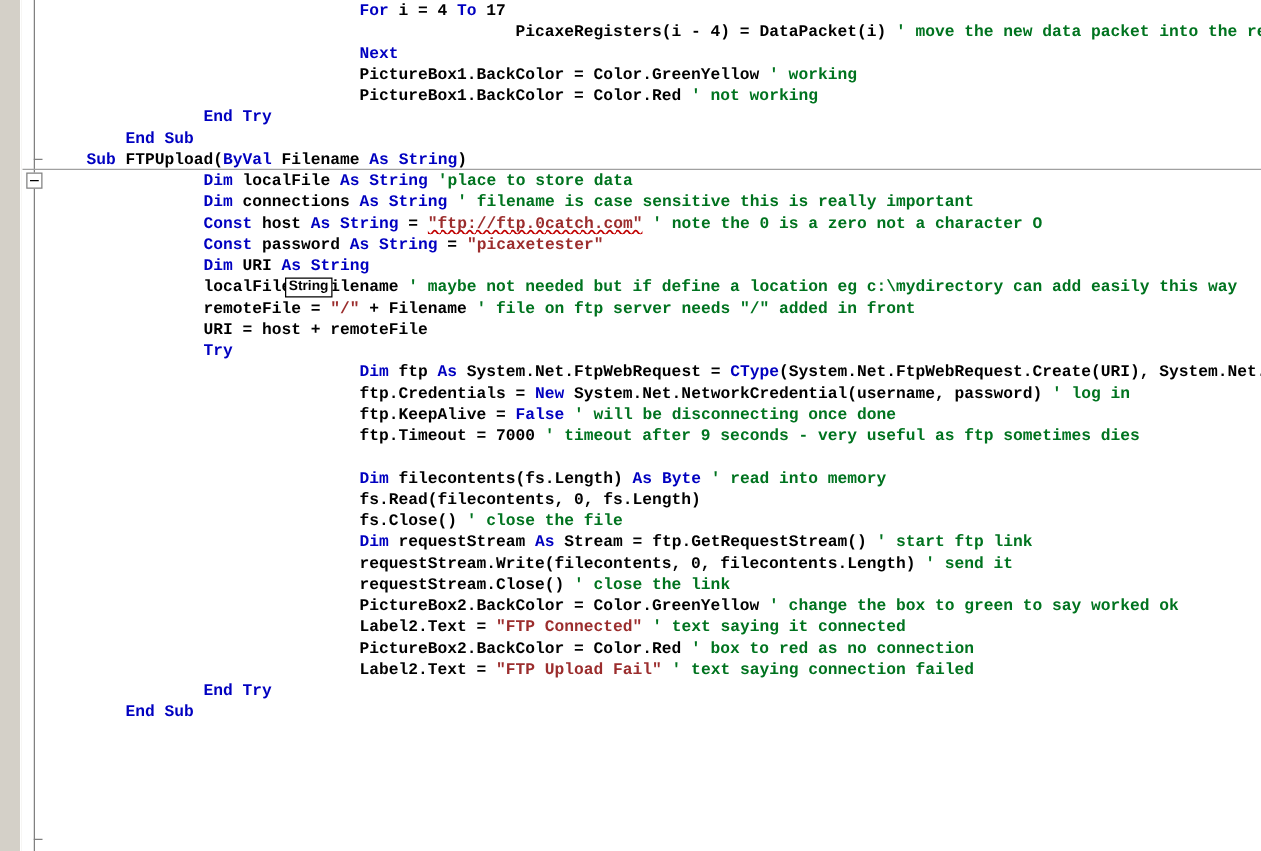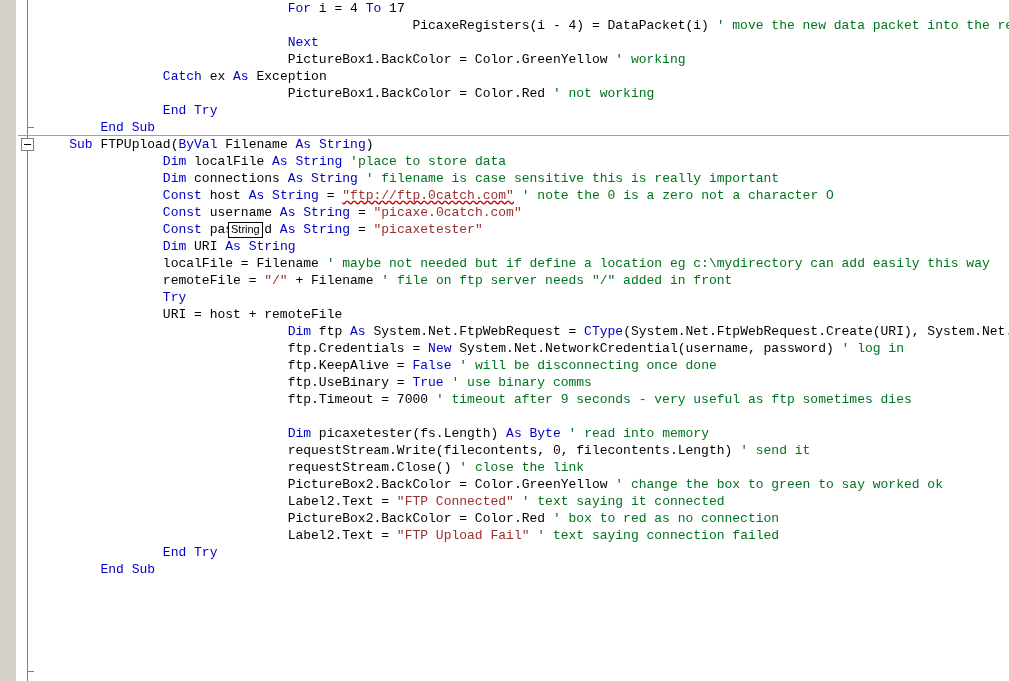--- a/index.html
+++ b/index.html
@@ -13,20 +13,21 @@
     height: 681px;
     overflow: hidden;
     font-family: "Liberation Mono", "DejaVu Sans Mono", monospace;
   }
 
   #editor-root {
     position: relative;
     width: 1009px;
     height: 681px;
     background: #ffffff;
+    font-weight: bold;
   }
 
   
   .indicator-margin {
     position: absolute;
     left: 0;
     top: 0;
     width: 17px;
     height: 681px;
     background: #d4d0c8;
@@ -147,42 +148,42 @@
   <div class="outline-tick" style="top: 127px;"></div>
       <div class="outline-tick" style="top: 671px;"></div>
       <div class="outline-box" style="top: 138px;"></div>
     </div>
 
   <div class="code-surface" id="code-surface">
       <div class="code-line"><span>                                </span><span class="kw">For</span><span class="plain"> i = </span><span class="plain">4</span><span class="plain"> </span><span class="kw">To</span><span class="plain"> 17</span></div>
       <div class="code-line"><span>                                                </span><span class="plain">PicaxeRegisters(i - 4) = DataPacket(i) </span><span class="cmt">' move the new data packet into the register array</span></div>
       <div class="code-line"><span>                                </span><span class="kw">Next</span></div>
       <div class="code-line"><span>                                </span><span class="plain">PictureBox1.BackColor = Color.GreenYellow </span><span class="cmt">' working</span></div>
-      <div class="code-line"><span>                </span><span class="kw">Catch</span><span class="plain"> ex </span><span class="kw">As</span><span class="plain"> Exception</span></div>
       <div class="code-line"><span>                                </span><span class="plain">PictureBox1.BackColor = Color.Red </span><span class="cmt">' not working</span></div>
       <div class="code-line"><span>                </span><span class="kw">End Try</span></div>
       <div class="code-line"><span>        </span><span class="kw">End Sub</span></div>
       <div class="code-line"><span>    </span><span class="kw">Sub</span><span class="plain"> FTPUpload(</span><span class="kw">ByVal</span><span class="plain"> Filename </span><span class="kw">As</span><span class="plain"> </span><span class="kw">String</span><span class="plain">)</span></div>
       <div class="code-line"><span>                </span><span class="kw">Dim</span><span class="plain"> localFile </span><span class="kw">As</span><span class="plain"> </span><span class="kw">String</span><span class="plain"> </span><span class="cmt">'place to store data</span></div>
       <div class="code-line"><span>                </span><span class="kw">Dim</span><span class="plain"> connections </span><span class="kw">As</span><span class="plain"> </span><span class="kw">String</span><span class="plain"> </span><span class="cmt">' filename is case sensitive this is really important</span></div>
       <div class="code-line"><span>                </span><span class="kw">Const</span><span class="plain"> host </span><span class="kw">As</span><span class="plain"> </span><span class="kw">String</span><span class="plain"> = </span><span class="str squiggle">"ftp://ftp.0catch.com"</span><span class="plain"> </span><span class="cmt">' note the 0 is a zero not a character O</span></div>
-      <div class="code-line"><span>                </span><span class="kw">Const</span><span class="plain"> username </span><span class="kw">As</span><span class="plain"> </span><span class="kw">String</span><span class="plain"> = </span><span class="str">"picaxe.0catch.com"</span></div>
       <div class="code-line"><span>                </span><span class="kw">Const</span><span class="plain"> password </span><span class="kw">As</span><span class="plain"> </span><span class="kw">String</span><span class="plain"> = </span><span class="str">"picaxetester"</span></div>
       <div class="code-line"><span>                </span><span class="kw">Dim</span><span class="plain"> URI </span><span class="kw">As</span><span class="plain"> </span><span class="kw">String</span></div>
       <div class="code-line"><span>                </span><span class="plain">localFile = Filename </span><span class="cmt">' maybe not needed but if define a location eg c:\mydirectory can add easily this way</span></div>
       <div class="code-line"><span>                </span><span class="plain">remoteFile = </span><span class="str">"/"</span><span class="plain"> + Filename </span><span class="cmt">' file on ftp server needs "/" added in front</span></div>
+      <div class="code-line"><span>                </span><span class="plain">URI = host + remoteFile</span></div>
       <div class="code-line"><span>                </span><span class="kw">Try</span></div>
-      <div class="code-line"><span>                </span><span class="plain">URI = host + remoteFile</span></div>
       <div class="code-line"><span>                                </span><span class="kw">Dim</span><span class="plain"> ftp </span><span class="kw">As</span><span class="plain"> System.Net.FtpWebRequest = </span><span class="kw">CType</span><span class="plain">(System.Net.FtpWebRequest.Create(URI), System.Net.FtpWebRequest)</span></div>
       <div class="code-line"><span>                                </span><span class="plain">ftp.Credentials = </span><span class="kw">New</span><span class="plain"> System.Net.NetworkCredential(username, password) </span><span class="cmt">' log in</span></div>
       <div class="code-line"><span>                                </span><span class="plain">ftp.KeepAlive = </span><span class="kw">False</span><span class="plain"> </span><span class="cmt">' will be disconnecting once done</span></div>
-      <div class="code-line"><span>                                </span><span class="plain">ftp.UseBinary = </span><span class="kw">True</span><span class="plain"> </span><span class="cmt">' use binary comms</span></div>
       <div class="code-line"><span>                                </span><span class="plain">ftp.Timeout = 7000 </span><span class="cmt">' timeout after 9 seconds - very useful as ftp sometimes dies</span></div>
       <div class="code-line"><span>                                </span></div>
-      <div class="code-line"><span>                                </span><span class="kw">Dim</span><span class="plain"> picaxetester(fs.Length) </span><span class="kw">As</span><span class="plain"> </span><span class="kw">Byte</span><span class="plain"> </span><span class="cmt">' read into memory</span></div>
+      <div class="code-line"><span>                                </span><span class="kw">Dim</span><span class="plain"> filecontents(fs.Length) </span><span class="kw">As</span><span class="plain"> </span><span class="kw">Byte</span><span class="plain"> </span><span class="cmt">' read into memory</span></div>
+      <div class="code-line"><span>                                </span><span class="plain">fs.Read(filecontents, 0, fs.Length)</span></div>
+      <div class="code-line"><span>                                </span><span class="plain">fs.Close() </span><span class="cmt">' close the file</span></div>
+      <div class="code-line"><span>                                </span><span class="kw">Dim</span><span class="plain"> requestStream </span><span class="kw">As</span><span class="plain"> Stream = ftp.GetRequestStream() </span><span class="cmt">' start ftp link</span></div>
       <div class="code-line"><span>                                </span><span class="plain">requestStream.Write(filecontents, 0, filecontents.Length) </span><span class="cmt">' send it</span></div>
       <div class="code-line"><span>                                </span><span class="plain">requestStream.Close() </span><span class="cmt">' close the link</span></div>
       <div class="code-line"><span>                                </span><span class="plain">PictureBox2.BackColor = Color.GreenYellow </span><span class="cmt">' change the box to green to say worked ok</span></div>
       <div class="code-line"><span>                                </span><span class="plain">Label2.Text = </span><span class="str">"FTP Connected"</span><span class="plain"> </span><span class="cmt">' text saying it connected</span></div>
       <div class="code-line"><span>                                </span><span class="plain">PictureBox2.BackColor = Color.Red </span><span class="cmt">' box to red as no connection</span></div>
       <div class="code-line"><span>                                </span><span class="plain">Label2.Text = </span><span class="str">"FTP Upload Fail"</span><span class="plain"> </span><span class="cmt">' text saying connection failed</span></div>
       <div class="code-line"><span>                </span><span class="kw">End Try</span></div>
       <div class="code-line"><span>        </span><span class="kw">End Sub</span></div>
     </div>
 

